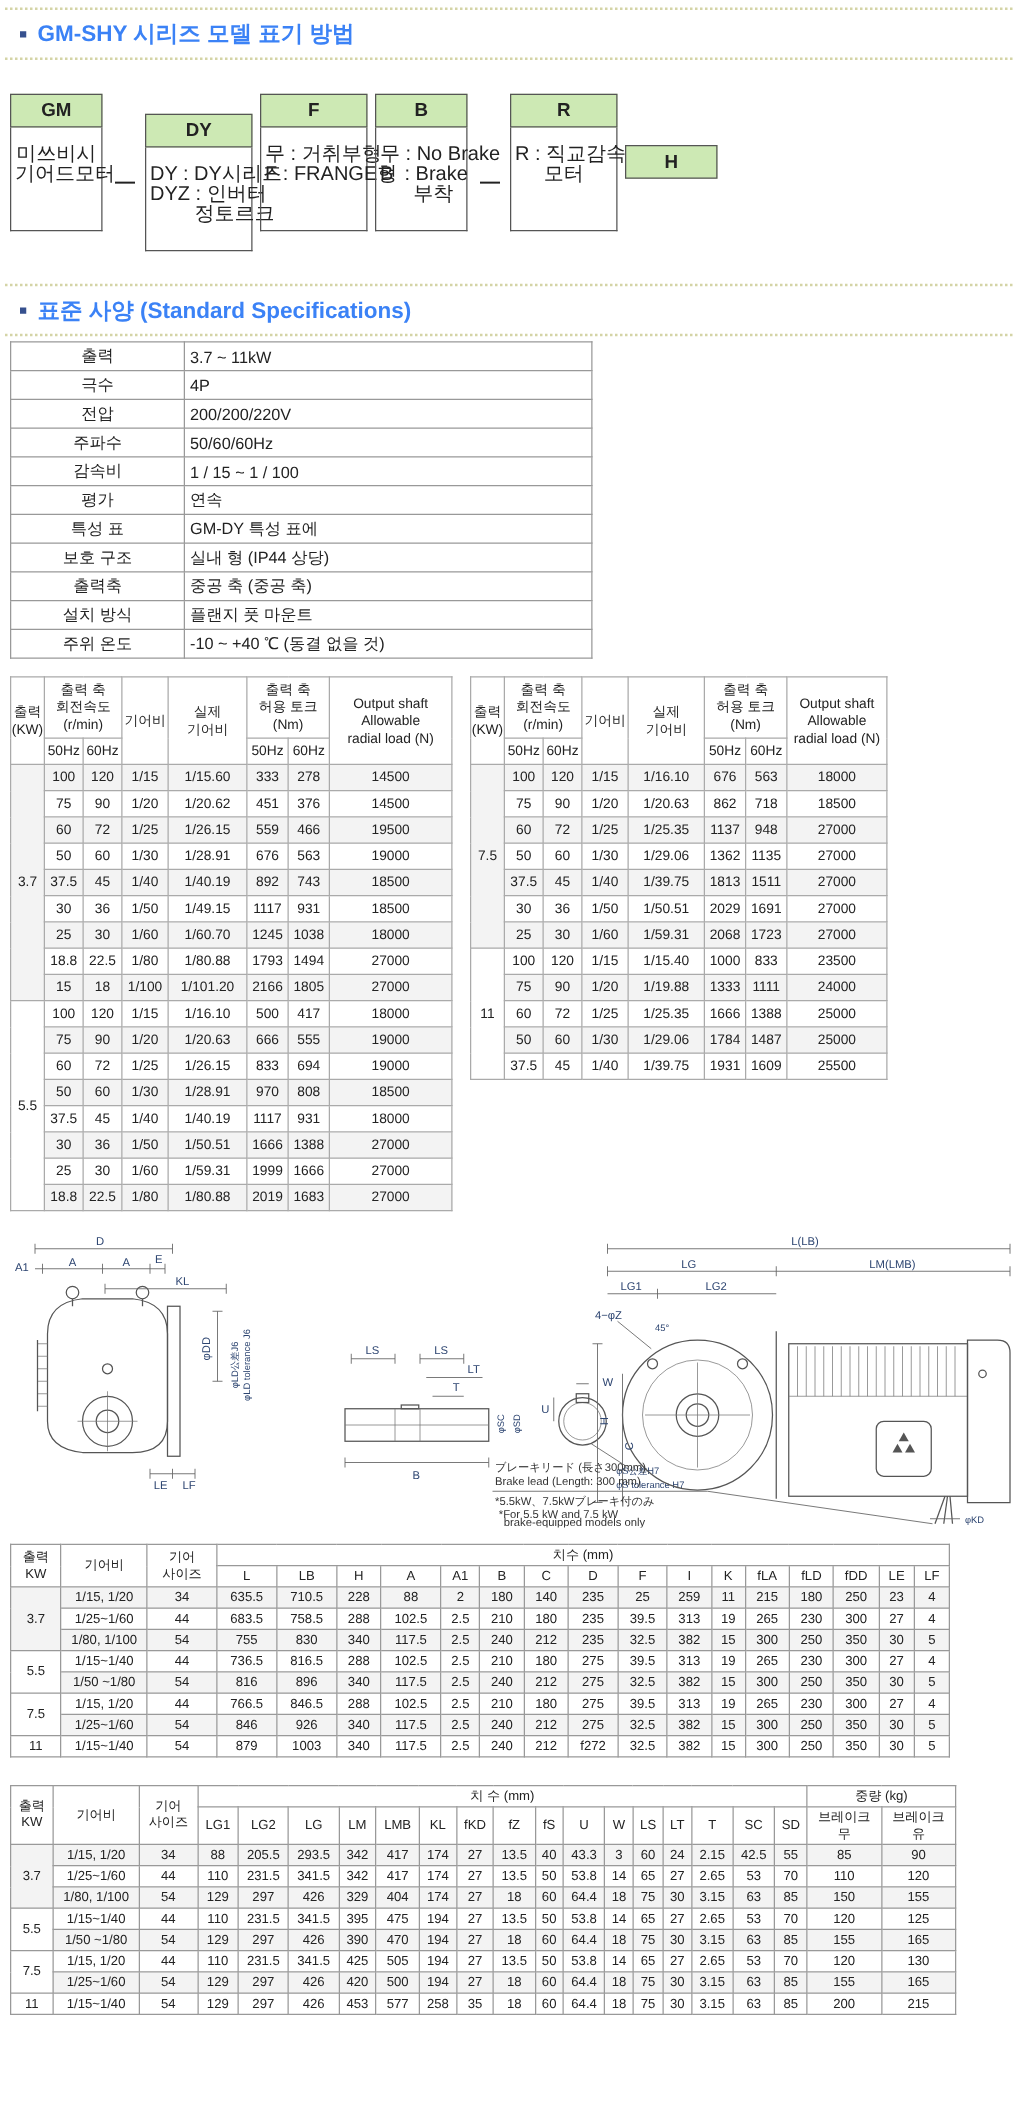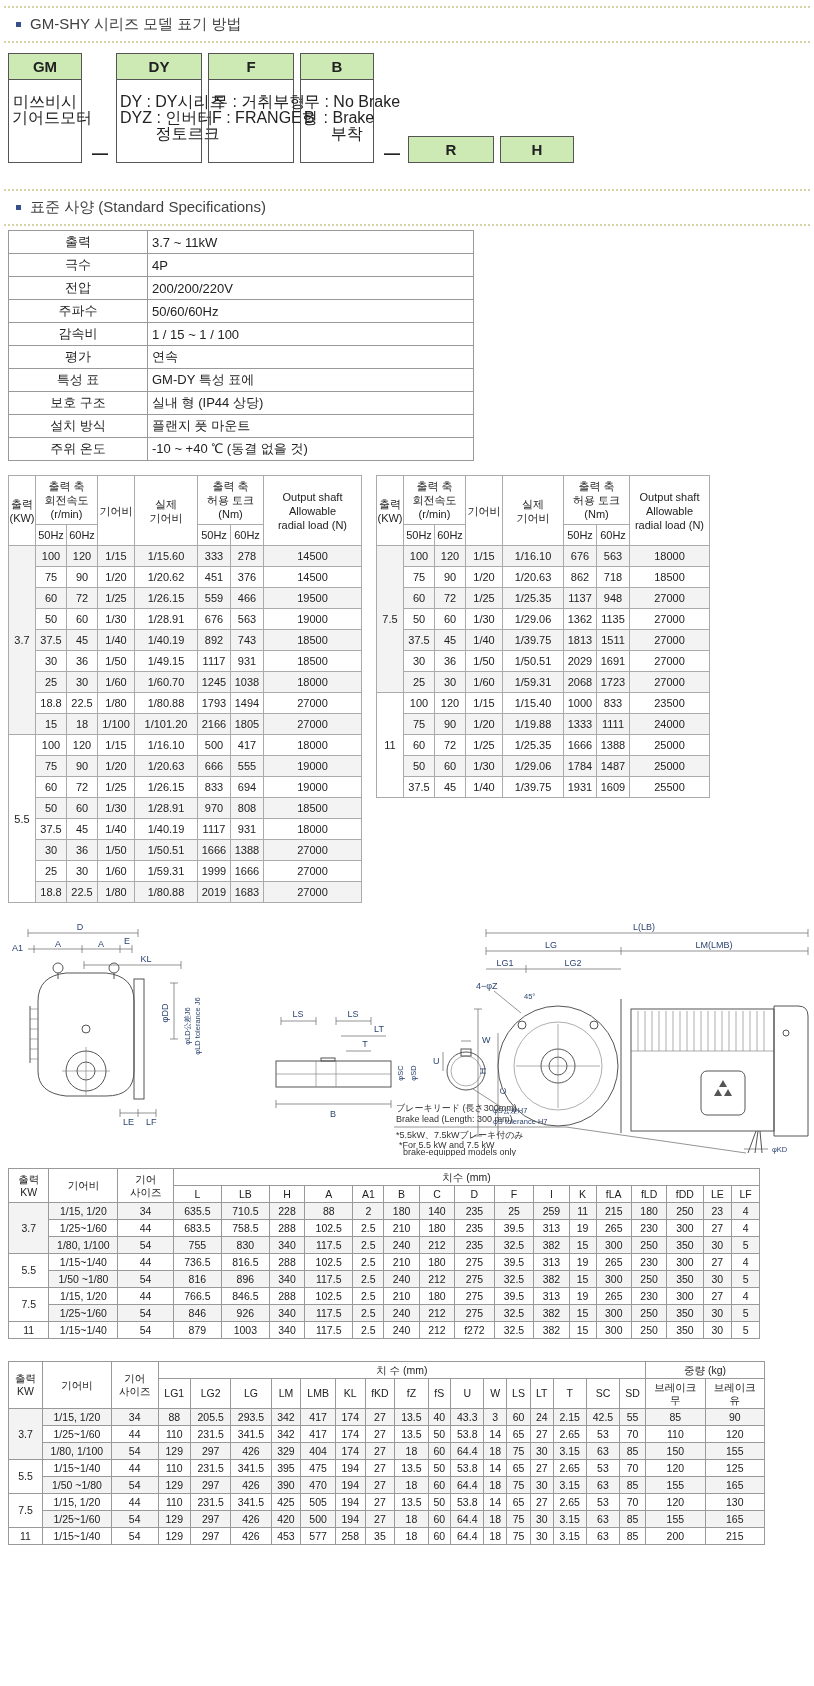--- a/index.html
+++ b/index.html
@@ -1,27 +1,27 @@
 <!DOCTYPE html>
 <html><head>
 <meta charset="utf-8">
 <style>
   html,body{margin:0;padding:0;background:#fff;}
   body{width:814px;height:1686px;overflow:hidden;font-family:"Liberation Sans",sans-serif;color:#222;}
   .page{padding:6px 4px 0 4px;}
 
   
   .sec-head{border-top:2px dotted #d4d4a6;border-bottom:2px dotted #d4d4a6;
-            padding:7px 0 7px 4px;color:#404040;font-weight:normal;font-size:15px;}
+            padding:7px 0 7px 4px;color:#3b82f6;font-weight:bold;font-size:18px;}
   .bullet{display:inline-block;width:5px;height:5px;background:#36508e;margin:0 9px 2px 8px;vertical-align:middle;}
 
   
-  .model-row{display:flex;align-items:flex-end;margin:10px 0 26px 4px;}
+  .model-row{display:flex;align-items:center;margin:10px 0 26px 4px;}
   .model-box{margin-right:6px;}
-  .model-box:nth-child(3){width:86px;}
+  .model-box:nth-child(3){width:86px;margin-top:33px;}
   .box-head{border:1px solid #555;background:#cde9b4;text-align:center;font-weight:bold;font-size:15px;padding:4px 0;width:72px;}
   .box-body{border:1px solid #555;border-top:none;font-size:16px;padding:14px 3px 6px 3px;height:62px;width:66px;white-space:pre;line-height:16px;}
   .model-box.wide .box-head{width:84px;}
   .model-box.wide .box-body{width:78px;}
   .box-body.center{text-align:center;}
   .model-dash{font-weight:bold;font-size:16px;margin:32px 8px 0 4px;}
 
   
   .spec-table{border-collapse:collapse;width:466px;margin:4px 0 14px 4px;font-size:13px;}
   .spec-table td{border:1px solid #999;padding:2px 4px;height:17px;}
@@ -85,20 +85,22 @@
       </div>
       <div class="model-box">
         <div class="box-head">B</div>
         <div class="box-body">무 : No Brake
 B  : Brake
       부착</div>
       </div>
       <div class="model-dash">—</div>
       <div class="model-box wide">
         <div class="box-head">R</div>
+        <div class="box-body center">R : 직교감속
+모터</div>
       </div>
       <div class="model-box">
         <div class="box-head">H</div>
       </div>
     </div>
 
   
   <div class="sec-head"><span class="bullet"></span><span>표준 사양 (Standard Specifications)</span></div>
   <table class="spec-table" id="spec-table">
       <tbody>
@@ -126,20 +128,24 @@
           <td class="spec-label">평가</td>
           <td>연속</td>
         </tr>
         <tr>
           <td class="spec-label">특성 표</td>
           <td>GM-DY 특성 표에</td>
         </tr>
         <tr>
           <td class="spec-label">보호 구조</td>
           <td>실내 형 (IP44 상당)</td>
+        </tr>
+        <tr>
+          <td class="spec-label">출력축</td>
+          <td>중공 축 (중공 축)</td>
         </tr>
         <tr>
           <td class="spec-label">설치 방식</td>
           <td>플랜지  풋 마운트</td>
         </tr>
         <tr>
           <td class="spec-label">주위 온도</td>
           <td>-10 ~ +40 ℃ (동결 없을 것)</td>
         </tr>
       </tbody>

